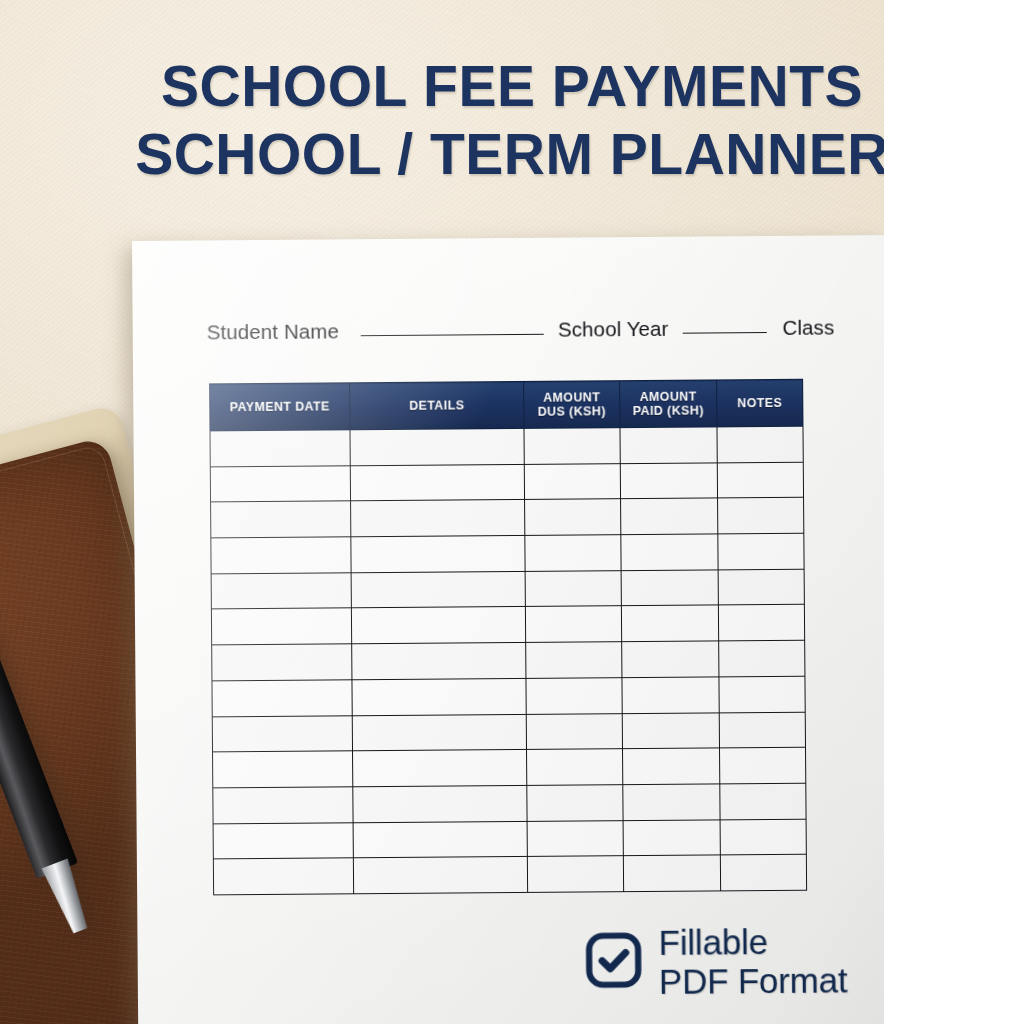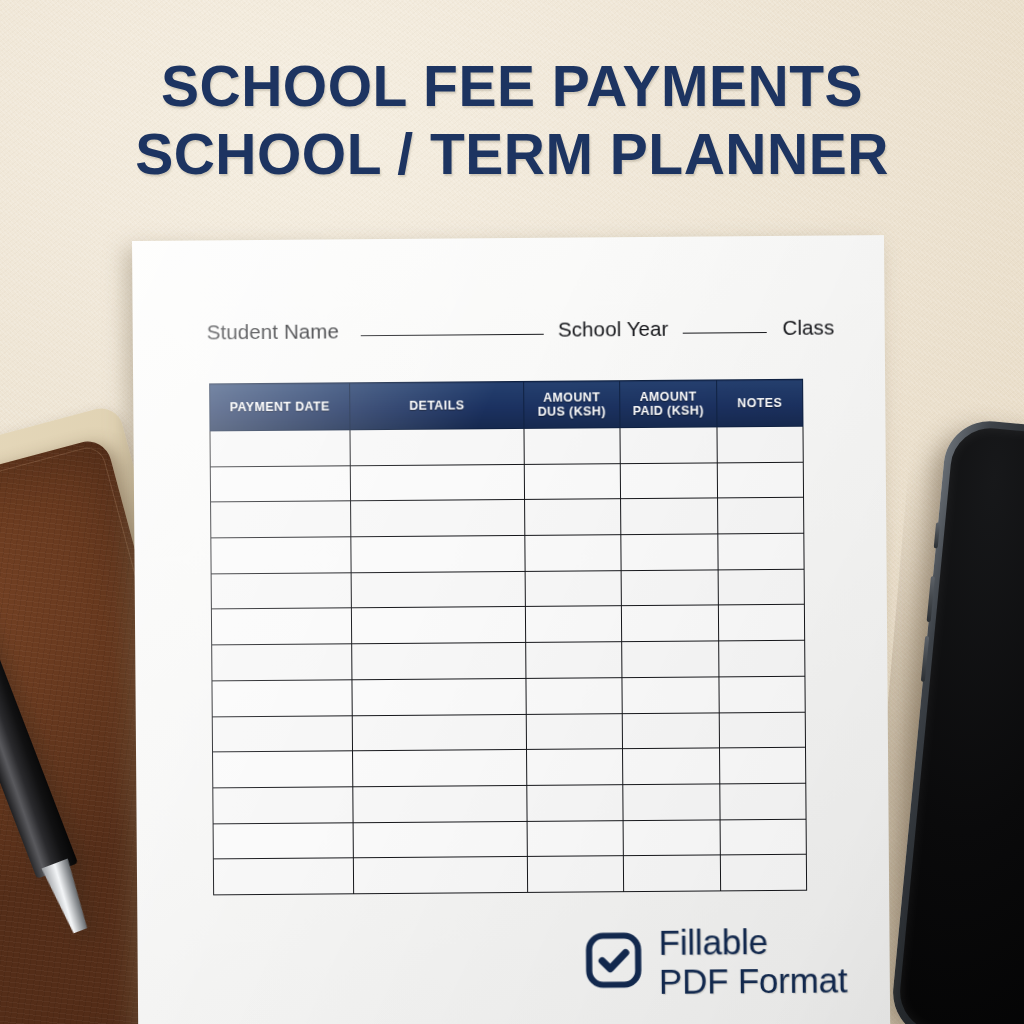--- a/index.html
+++ b/index.html
@@ -5,21 +5,21 @@
   * { margin:0; padding:0; box-sizing:border-box; }
 
   html, body {
     width:1024px; height:1024px;
     overflow:hidden;
     font-family:"Liberation Sans", sans-serif;
   }
 
   #scene {
     position:relative;
-    width:1024px; height:1024px;
+    width:884px; height:1024px;
     background:
       radial-gradient(ellipse 900px 700px at 30% 12%, #f5eee1 0%, #efe6d6 45%, #e8dcc7 100%);
     overflow:hidden;
   }
 
   
   #grain {
     position:absolute; inset:0;
     background-image:
       repeating-linear-gradient(47deg, rgba(255,255,255,.22) 0 1px, rgba(0,0,0,0) 1px 3px),

